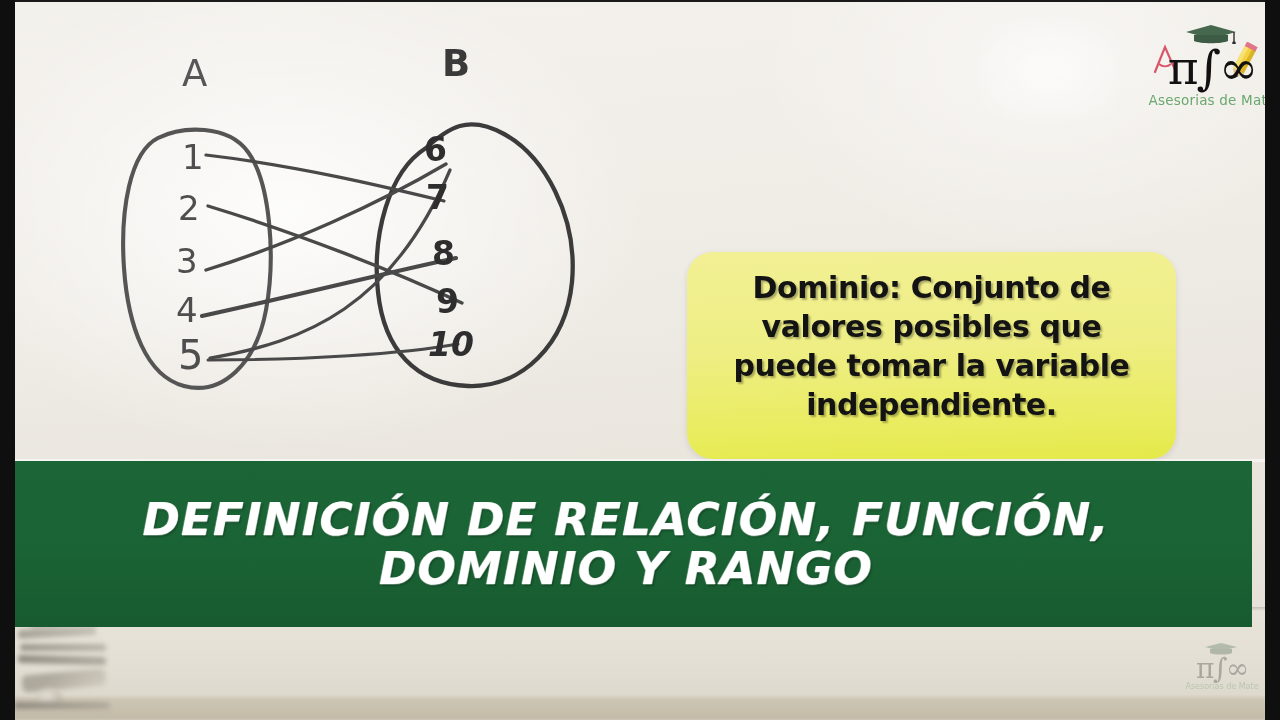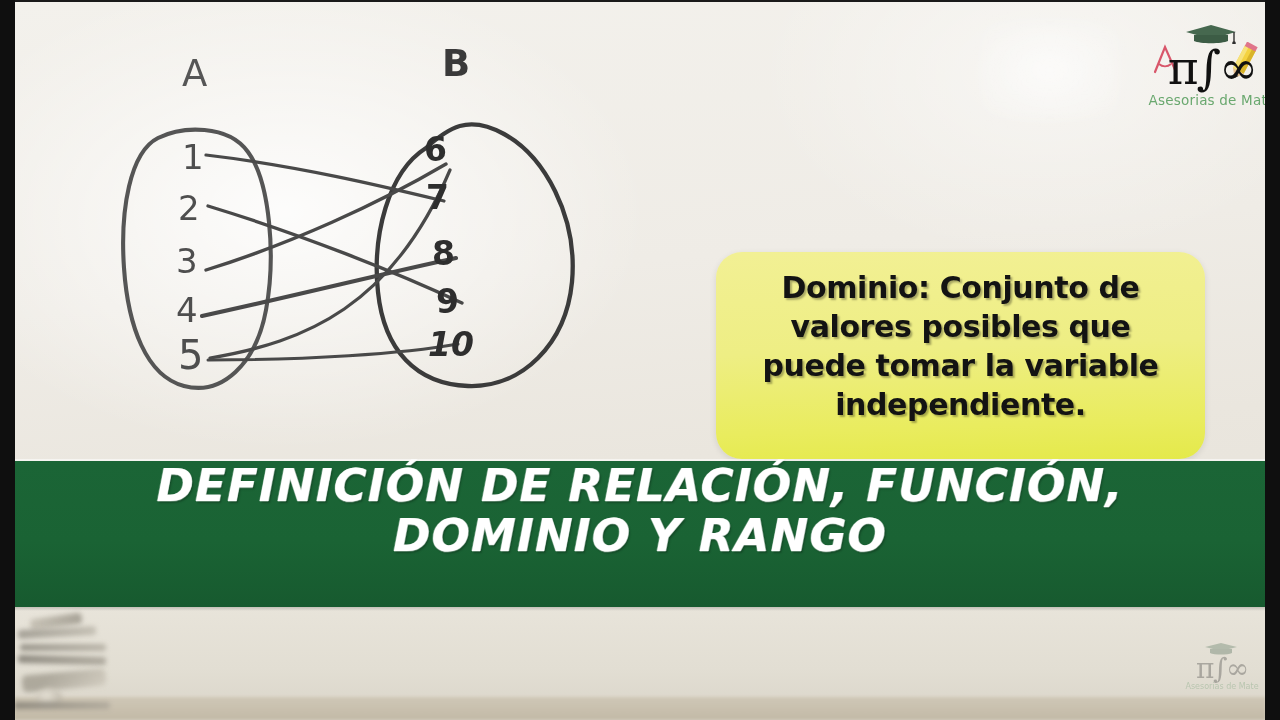--- a/index.html
+++ b/index.html
@@ -167,41 +167,40 @@
     position: absolute;
     left: 687px; top: 252px;
     width: 489px; height: 207px;
     border-radius: 26px;
     background: linear-gradient(178deg, #f2f094 0%, #eeee84 46%, #e9ec5e 82%, #e4e94a 100%);
     box-shadow: 0 2px 6px rgba(0,0,0,0.10);
     padding: 16px 22px 0 22px;
     display: flex;
     align-items: flex-start;
     justify-content: center;
-    margin-left: 29px;
   }
   .callout-text {
     font-family: "DejaVu Sans", sans-serif;
     font-size: 30px;
     font-weight: 700;
     line-height: 1.30;
     color: #131313;
     text-align: center;
     text-shadow: 2px 2px 2px rgba(0,0,0,0.30);
     letter-spacing: -0.4px;
   }
 
   
   .banner {
     position: absolute;
-    left: 14px; top: 461px;
-    width: 1252px; height: 146px;
+    left: 0; top: 461px;
+    width: 1252px; height: 166px;
     background: linear-gradient(180deg, #1b6536 0%, #1a6334 55%, #175a2f 100%);
     display: flex;
-    align-items: flex-start;
+    align-items: center;
     justify-content: center;
   }
   .banner-title {
     font-family: "DejaVu Sans", sans-serif;
     font-weight: 700;
     font-style: italic;
     font-size: 45px;
     line-height: 1.10;
     color: #ffffff;
     text-align: center;

